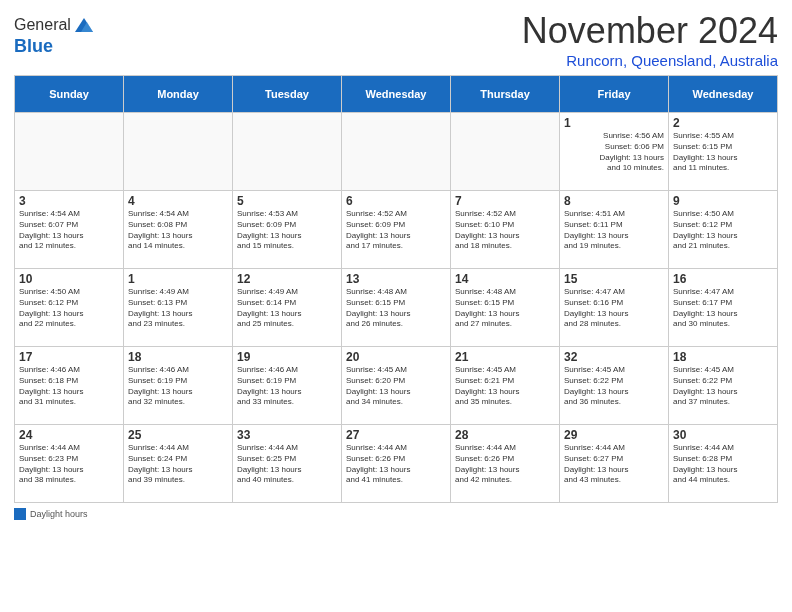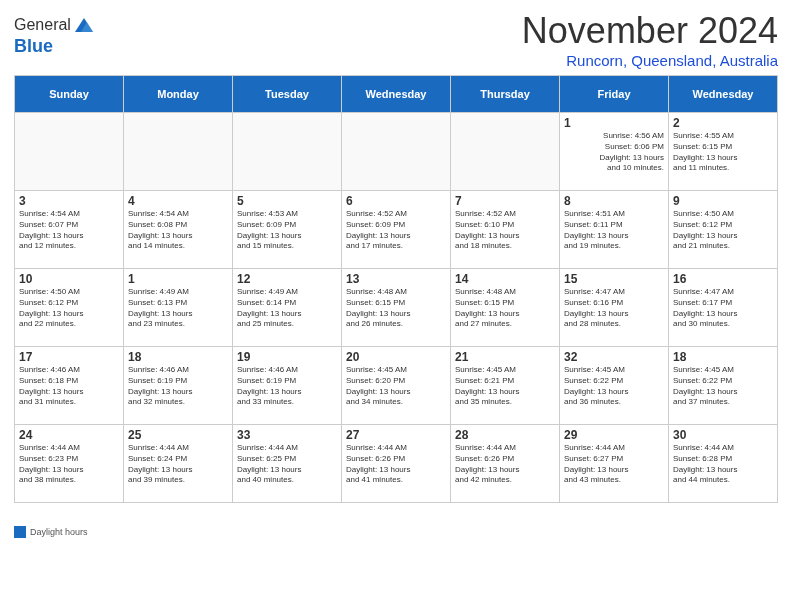--- a/index.html
+++ b/index.html
@@ -78,21 +78,21 @@
       margin-bottom: 1px;
     }
     .day-info {
       font-size: 8px;
       line-height: 1.35;
       color: #333;
     }
     .footer {
       display: flex;
       align-items: center;
-      margin-top: 23px;
+      margin-top: 5px;
       font-size: 9px;
       color: #555;
     }
     .legend-box {
       width: 12px;
       height: 12px;
       background: #1a6bbf;
       display: inline-block;
     }
   </style>

